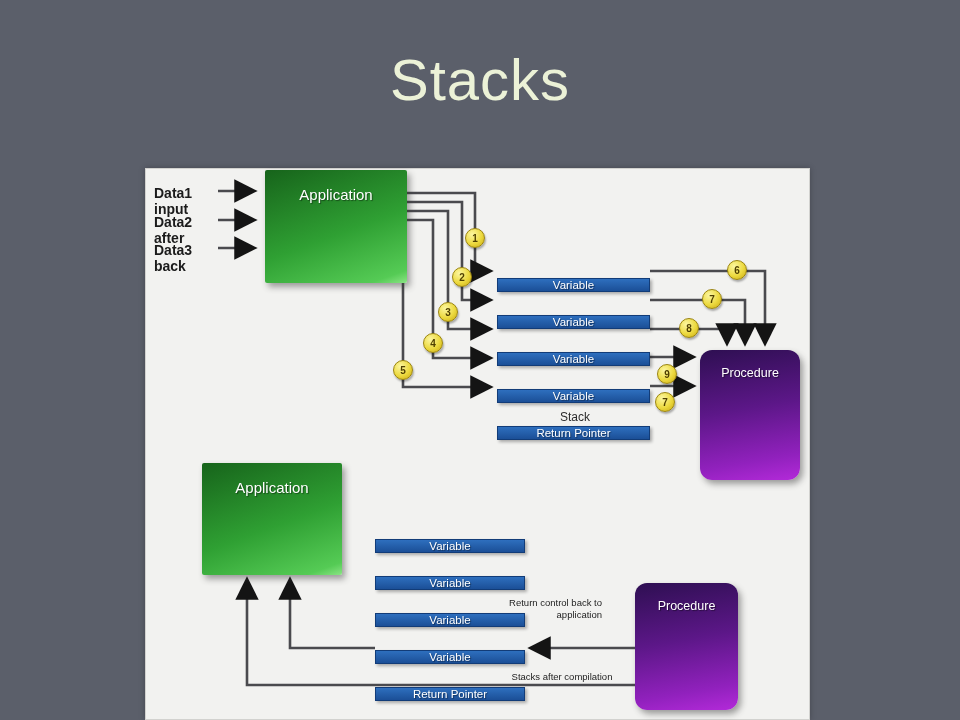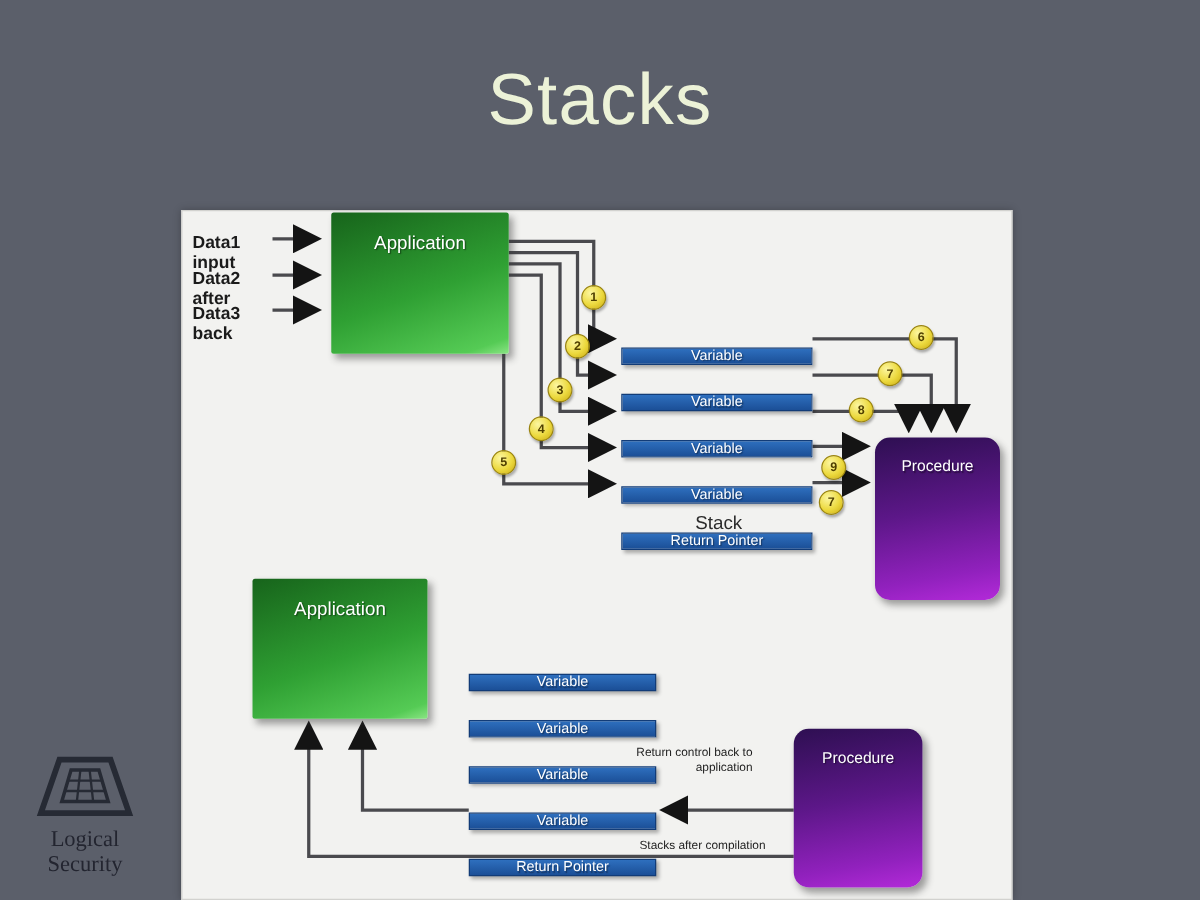--- a/index.html
+++ b/index.html
@@ -19,21 +19,21 @@
         box-shadow:3px 4px 6px rgba(50,50,50,.45);}
   .gbox .lbl{color:#fff;text-align:center;font-size:15px;padding-top:16px;
              text-shadow:1px 1px 1px rgba(0,0,0,.45);}
   .pbox .lbl{color:#fff;text-align:center;font-size:12.5px;padding-top:16px;
              text-shadow:1px 1px 1px rgba(0,0,0,.45);}
   .stack{position:absolute;display:flex;flex-direction:column;gap:3px;}
   .srow{flex:1;background:linear-gradient(180deg,#2e6fbe 0%,#1b4f97 100%);
         border:1px solid #123c78;color:#fff;font-size:11.5px;text-align:center;
         display:flex;align-items:center;justify-content:center;
         box-shadow:2px 2px 3px rgba(0,0,0,.3);text-shadow:1px 1px 1px rgba(0,0,0,.4);margin-top:20px;}
-  .caption{position:absolute;font-size:15px;color:#2c2c2c;text-align:center;}
+  .caption{position:absolute;font-size:12px;color:#2c2c2c;text-align:center;}
   .badge{position:absolute;width:20px;height:20px;border-radius:50%;
          background:radial-gradient(circle at 35% 30%,#fcf6a0 0%,#ecd93e 55%,#c9a912 100%);
          border:1px solid #9a8410;box-sizing:border-box;
          color:#4f3f00;font-size:10px;font-weight:bold;
          display:flex;align-items:center;justify-content:center;
          box-shadow:1px 2px 2px rgba(0,0,0,.3);}
   .note{position:absolute;font-size:9.5px;color:#1d1d1d;line-height:1.3;}
   .svglayer{position:absolute;left:0;top:0;pointer-events:none;}
   .logo{position:absolute;left:20px;top:604px;width:96px;text-align:center;}
   .logotext{font-family:"Liberation Serif", serif;font-size:18px;color:#232530;line-height:20px;}
@@ -124,26 +124,14 @@
     <div class="srow">Return Pointer</div>
   </div>
 
   <div class="pbox" style="left:635px;top:583px;width:103px;height:127px">
     <div class="lbl">Procedure</div>
   </div>
 
   <div class="note" style="left:508px;top:597px;width:94px;text-align:right">Return control back to application</div>
   <div class="note" style="left:498px;top:671px;width:128px;text-align:center">Stacks after compilation</div>
 
-  <div class="logo">
-    <svg width="84" height="52" viewBox="0 0 84 56">
-      <g stroke="#262a34" fill="none">
-        <path d="M20,4 L64,4 L80,50 L4,50 Z" stroke-width="5"></path>
-        <path d="M30,13 L54,13 L62,40 L22,40 Z" stroke-width="3"></path>
-        <path d="M27,22 L57,22 M25,31 L59,31" stroke-width="2"></path>
-        <path d="M38,13 L35,40 M46,13 L49,40" stroke-width="2"></path>
-      </g>
-    </svg>
-    <div class="logotext">Logical</div>
-    <div class="logotext">Security</div>
-  </div>
 
 </div>
 
 </body></html>

